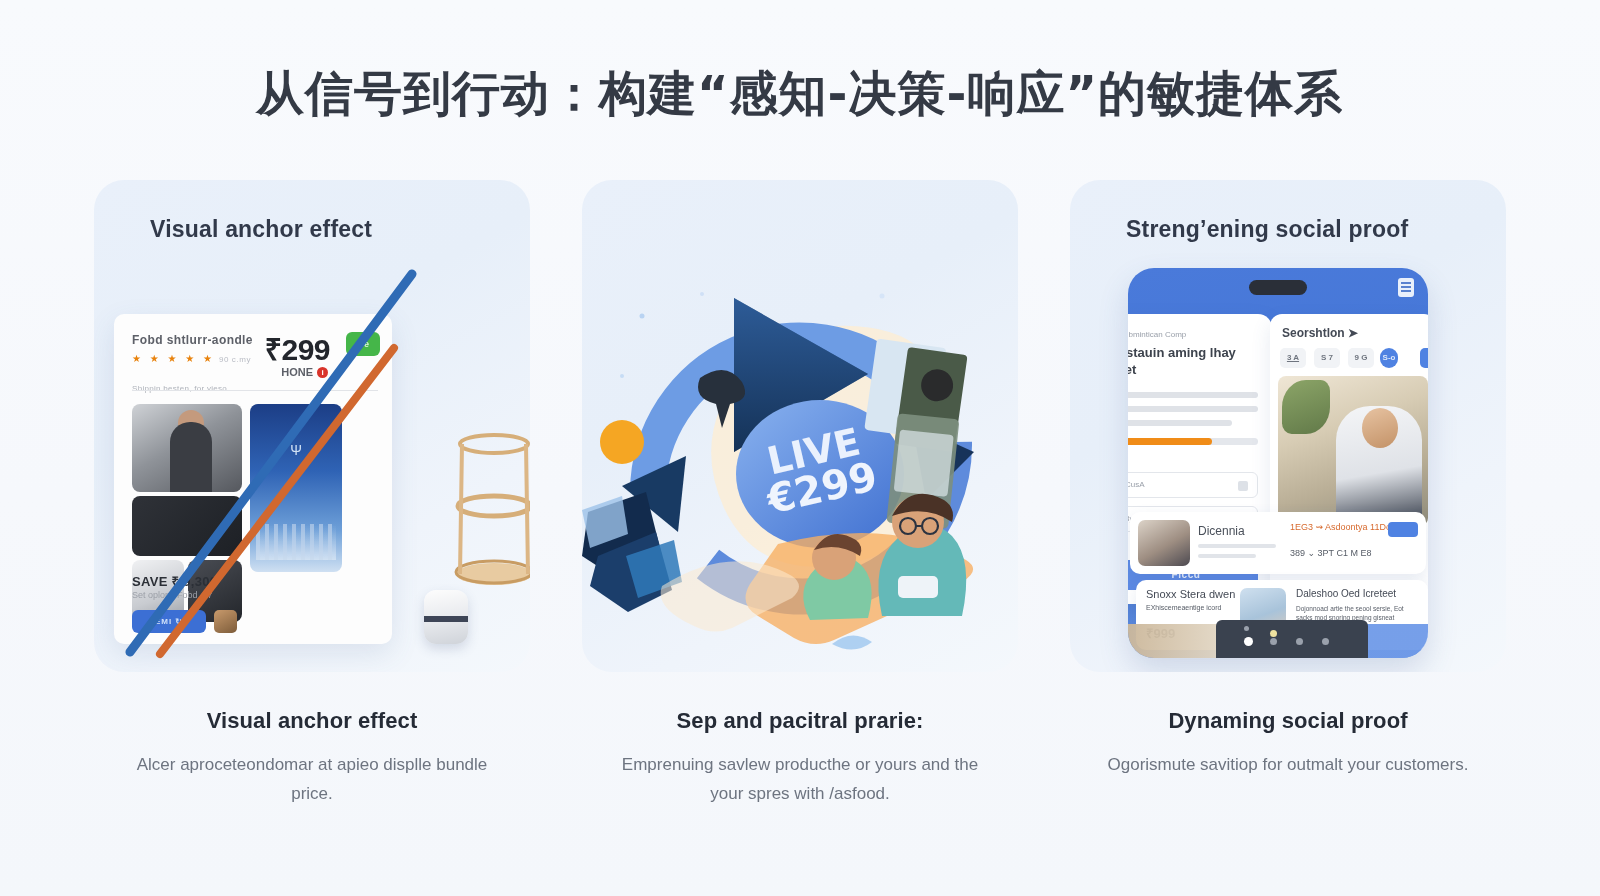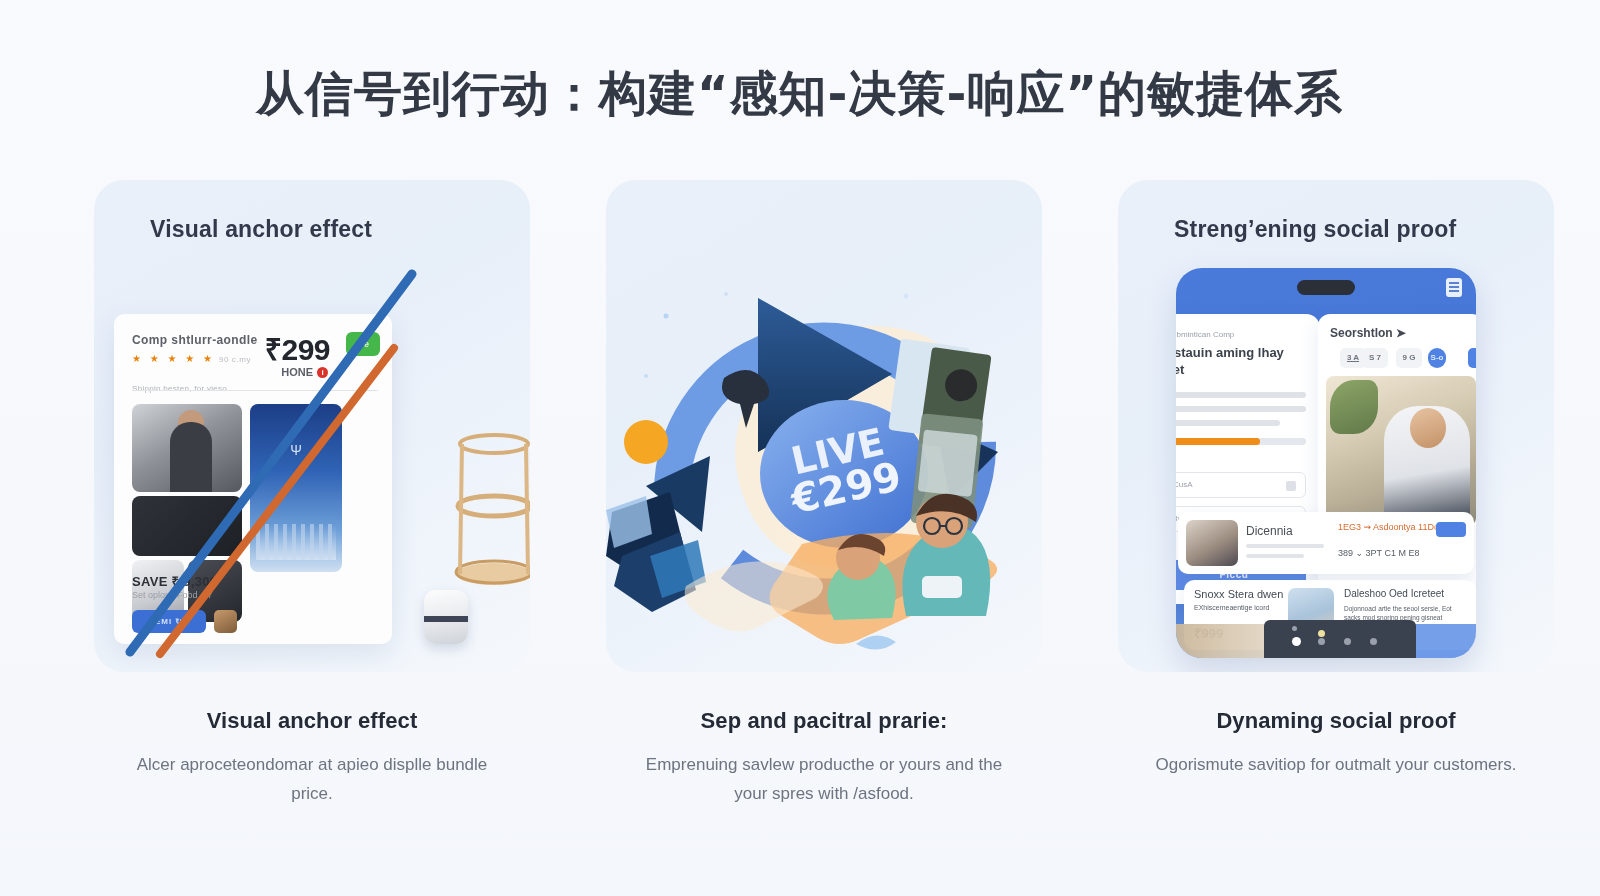--- a/index.html
+++ b/index.html
@@ -27,21 +27,21 @@
     font-family: "DejaVu Sans", "Liberation Sans", sans-serif;
     white-space: nowrap;
   }
 
   
   .columns {
     position: absolute;
     top: 180px; left: 94px;
     width: 1412px;
     display: flex;
-    gap: 76px;
+    gap: 52px;
   }
   .column { width: 436px; }
 
   .card {
     position: relative;
     width: 436px; height: 492px;
     border-radius: 30px;
     background: linear-gradient(150deg,#e9f0fa 0%, #e7eff9 38%, #eff4fb 72%, #f4f8fc 100%);
     overflow: hidden;
   }
@@ -287,21 +287,21 @@
 
   <div class="columns">
 
     <div class="column">
       <div class="card">
         <div class="card-title">Visual anchor effect</div>
 
         <div class="art">
           <div class="prod-sheet">
             <div class="prod-head">
-              <div class="prod-name">Comp shtlurr-aondle</div>
+              <div class="prod-name">Fobd shtlurr-aondle</div>
               <div class="stars">
                 <span>★ ★ ★ ★ ★</span><span class="muted">90 c.my</span>
               </div>
             </div>
             <div class="price">₹299</div>
             <div class="badge">tre</div>
             <div class="sub-price"><span>HONE</span><span class="dot">i</span></div>
             <div class="rule-label">Shippin besten, for vieso</div>
             <div class="rule"></div>
 
@@ -450,21 +450,21 @@
               <div class="opt" style="top:192px;">
                 <span>3ynbse</span>
                   <i></i>
               </div>
               <div class="pl-btn">Ficcd</div>
             </div>
 
             <div class="panelR">
               <div class="pr-head">Seorshtlon ➤</div>
               <div class="chiprow">
-                <div class="chip plain" style="left:12px;width:26px;text-decoration:underline;">3 A</div>
+                <div class="chip plain" style="left:0;width:26px;text-decoration:underline;">3 A</div>
                 <div class="chip plain" style="left:34px;width:26px;">S 7</div>
                 <div class="chip plain" style="left:68px;width:26px;">9 G</div>
                 <div class="chip blue" style="left:100px;width:18px;border-radius:9px;">S-o</div>
                 <div class="chip blue" style="left:140px;width:26px;"></div>
               </div>
               <div class="pr-photo">
                 <div class="plant"></div>
                   <div class="man"></div>
                   <div class="head"></div>
               </div>

